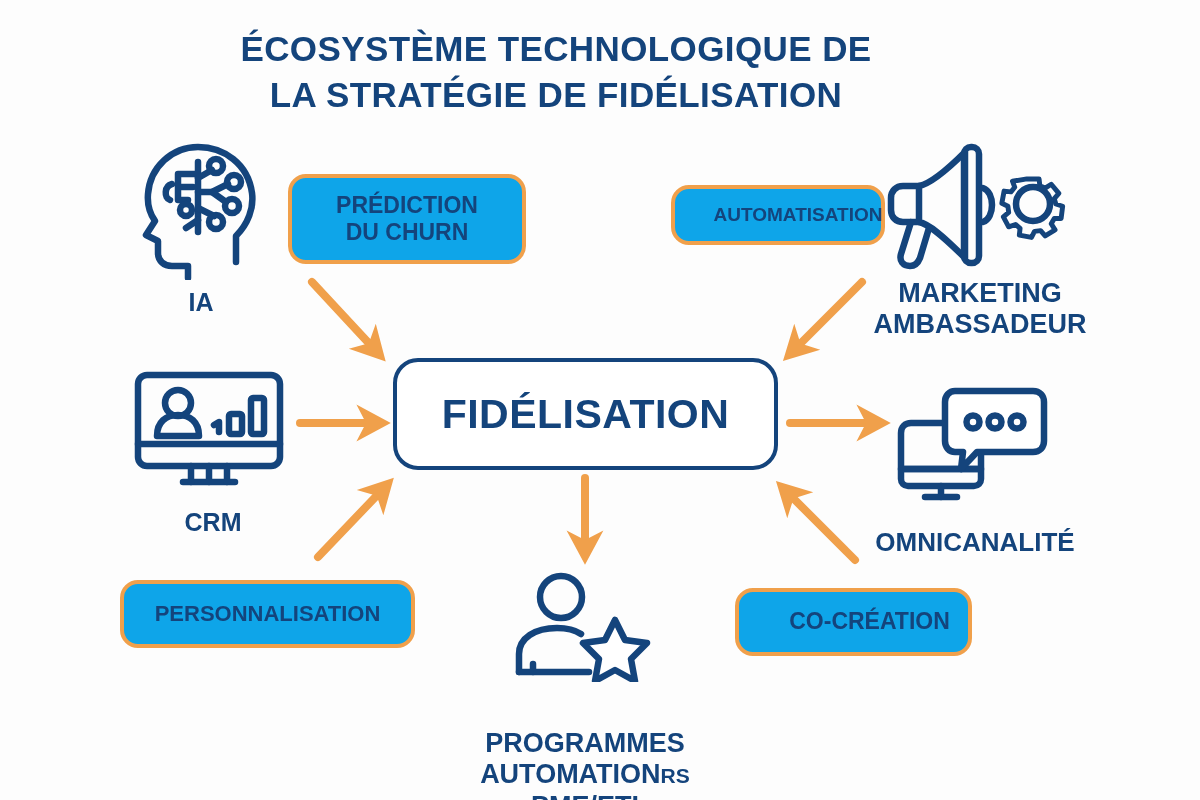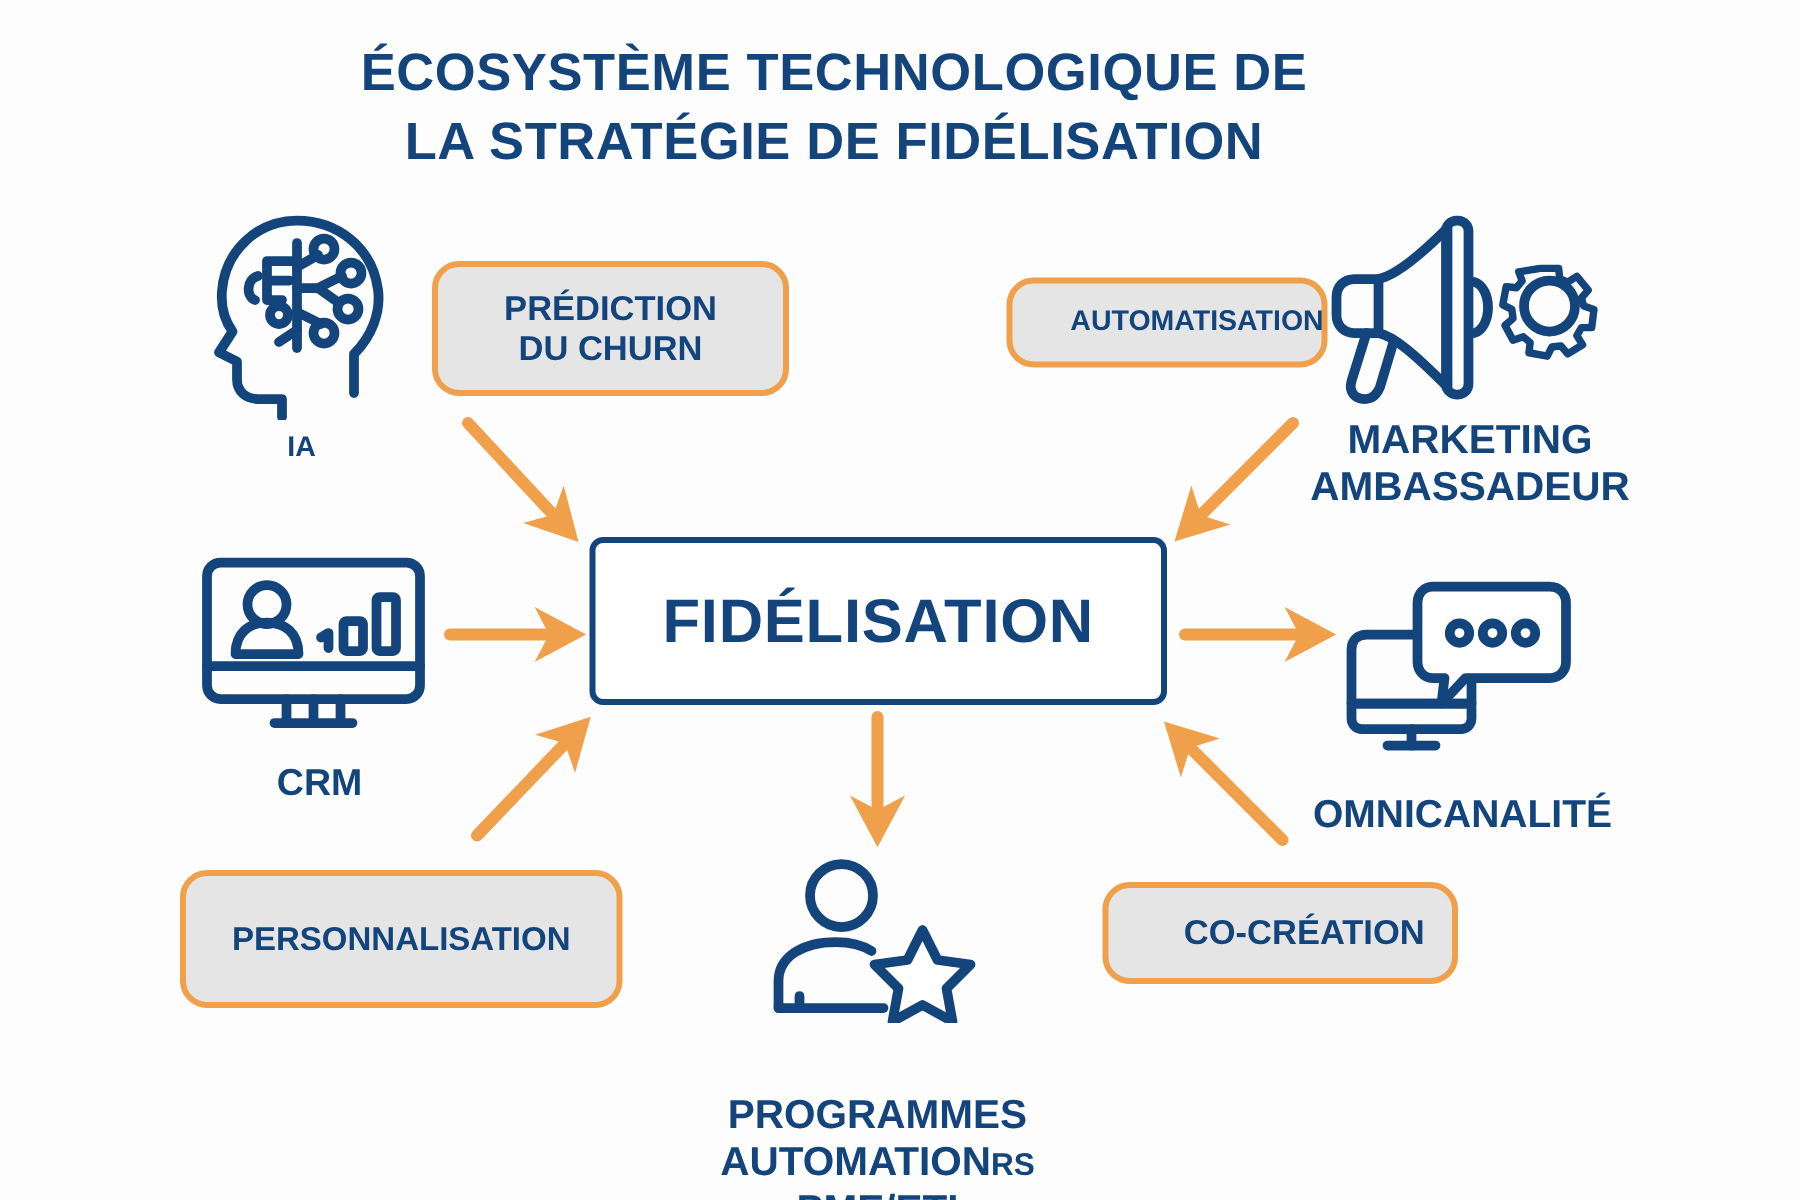--- a/index.html
+++ b/index.html
@@ -31,35 +31,35 @@
     letter-spacing: 0.4px;
     line-height: 1.32;
   }
   #title .line { display: block; white-space: nowrap; }
 
   
   .pill {
     box-sizing: border-box;
     border: 4px solid #f0a04b;
     border-radius: 18px;
-    background: #e5e5e5;
+    background: #0ea5e9;
     color: #14447c;
     font-weight: bold;
     display: flex;
     align-items: center;
     justify-content: center;
     text-align: center;
     line-height: 1.18;
   }
 
   
   #center-box {
     box-sizing: border-box;
     border: 4px solid #14447c;
-    border-radius: 9px;
+    border-radius: 25px;
     background: #ffffff;
     color: #14447c;
     font-size: 41px;
     font-weight: bold;
     display: flex;
     align-items: center;
     justify-content: center;
     letter-spacing: 0.5px;
   }
 
@@ -136,21 +136,21 @@
     <span>
       <span>PRÉDICTION</span><br>
       <span>DU CHURN</span>
     </span>
   </div>
 
   <div class="pill abs" style="left:671px; top:185px; width:214px; height:60px; font-size:19px;padding-left:40px;">
     <span>AUTOMATISATION</span>
   </div>
 
-  <div class="pill abs" style="left:120px; top:580px; width:295px; height:92px; font-size:22px;">
+  <div class="pill abs" style="left:120px; top:580px; width:295px; height:68px; font-size:22px;">
     <span>PERSONNALISATION</span>
   </div>
 
   <div class="pill abs" style="left:735px; top:588px; width:237px; height:68px; font-size:23px;padding-left:32px;">
     <span>CO-CRÉATION</span>
   </div>
 
   <div class="abs" style="left:136px; top:140px; width:130px; height:140px;">
     <svg class="icon-svg" width="130" height="140" viewBox="0 0 130 140">
       <g fill="none" stroke="#14447c" stroke-width="6.5" stroke-linecap="round" stroke-linejoin="round">
@@ -165,21 +165,21 @@
         <path d="M76,52 L92,44 M76,52 L90,62"></path>
         <circle cx="80" cy="26" r="7"></circle>
         <circle cx="98" cy="42" r="7"></circle>
         <circle cx="96" cy="66" r="7"></circle>
         <circle cx="80" cy="82" r="7"></circle>
         <circle cx="50" cy="70" r="6"></circle>
         <path d="M34,60 C28,58 28,46 36,44"></path>
       </g>
     </svg>
   </div>
-  <div class="abs caption" style="left:126px; top:288px; width:150px; font-size:19px;">
+  <div class="abs caption" style="left:126px; top:288px; width:150px; font-size:25px;">
     <span>IA</span>
   </div>
 
   <div class="abs" style="left:133px; top:370px; width:160px; height:125px;">
     <svg class="icon-svg" width="160" height="125" viewBox="0 0 160 125">
       <g fill="none" stroke="#14447c" stroke-width="6.5" stroke-linecap="round" stroke-linejoin="round">
         <rect x="5" y="5" width="142" height="91" rx="9"></rect>
         <line x1="5" y1="74" x2="147" y2="74"></line>
 
         <path d="M76,96 L76,112"></path>

